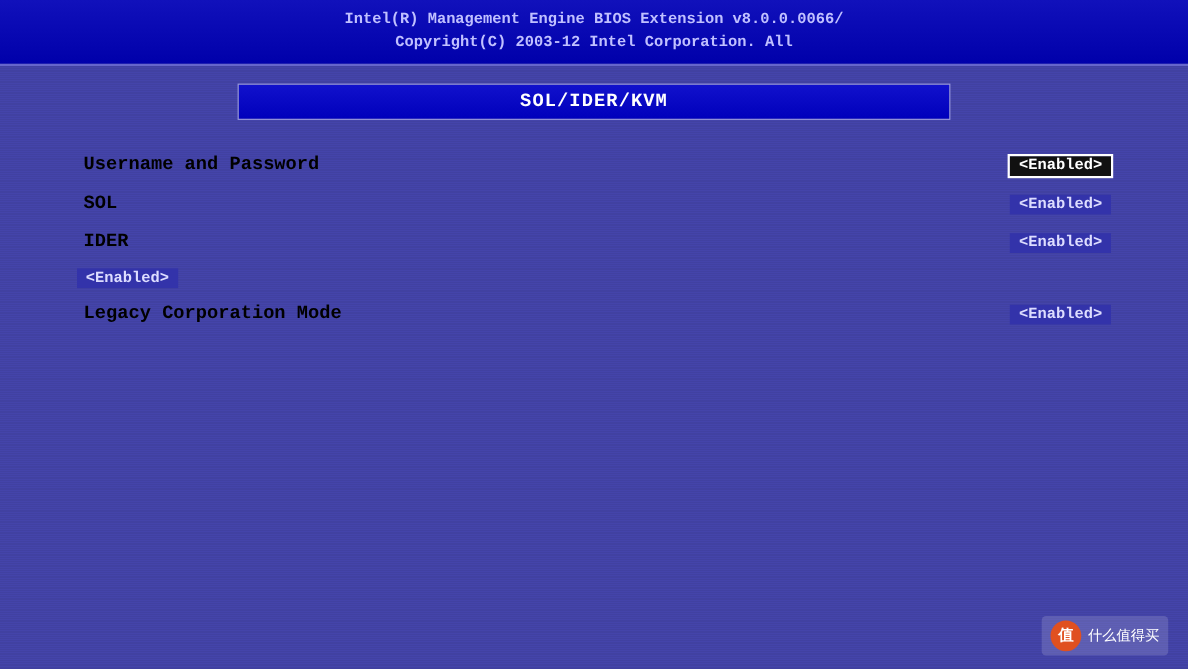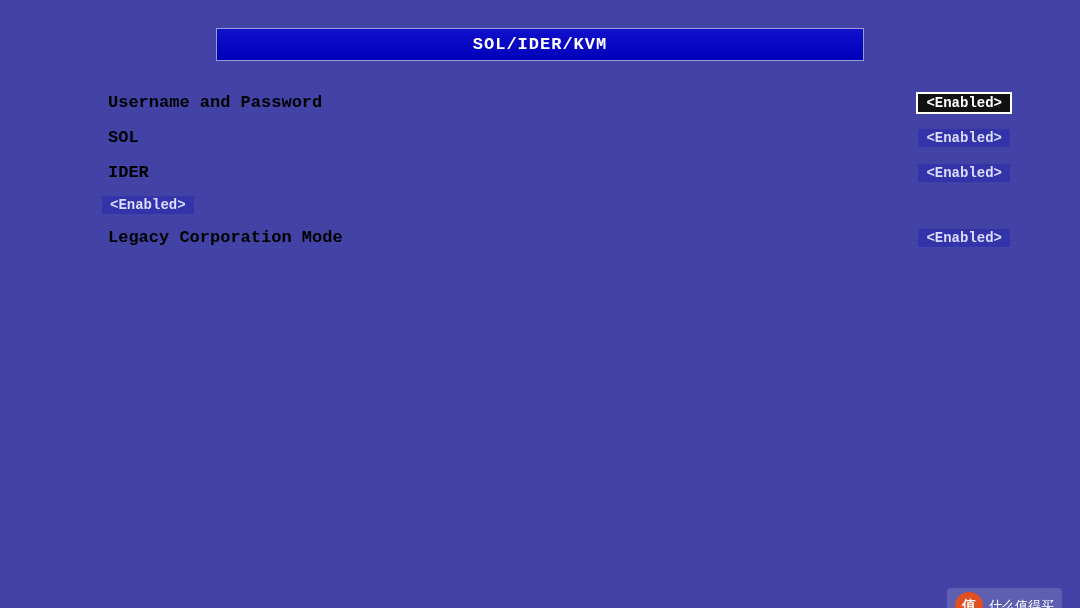--- a/index.html
+++ b/index.html
@@ -43,21 +43,20 @@
       color: #ffffff;
       font-size: 17px;
       font-weight: bold;
       letter-spacing: 1px;
     }
 
     
     .main-content {
       margin-top: 30px;
       padding: 0 60px;
-      margin-left: 32px;
     }
 
     .menu-row {
       display: flex;
       justify-content: space-between;
       align-items: center;
       margin-bottom: 10px;
       padding: 2px 0;
     }
 
@@ -128,20 +127,24 @@
       height: 100%;
     }
   </style>
 </head>
 <body>
 
 <div class="bios-bg"></div>
 
 <div class="content-wrapper">
 
+  <div class="top-header">
+    <div>Intel(R) Management Engine BIOS Extension v8.0.0.0066/</div>
+    <div>Copyright(C) 2003-12 Intel Corporation. All</div>
+  </div>
 
   <div class="section-title-bar">
     <span class="section-title">SOL/IDER/KVM</span>
   </div>
 
   <div class="main-content">
 
     <div class="menu-row">
       <span class="menu-label-text">Username and Password</span>
       <span class="menu-value selected">&lt;Enabled&gt;</span>
@@ -192,21 +195,21 @@
         transparent,
         transparent 1px,
         rgba(0,0,0,0.05) 1px,
         rgba(0,0,0,0.05) 2px
       );
   }
 
   .section-title-bar {
     background: linear-gradient(to bottom, #1111cc, #0000bb);
     border: 1px solid #9999dd;
-    margin-top: 28px;
+    margin-top: 16px;
   }
 
   .menu-label-text {
     background: transparent;
     color: #000000;
     font-size: 17px;
     font-weight: bold;
     text-shadow: none;
   }
 

